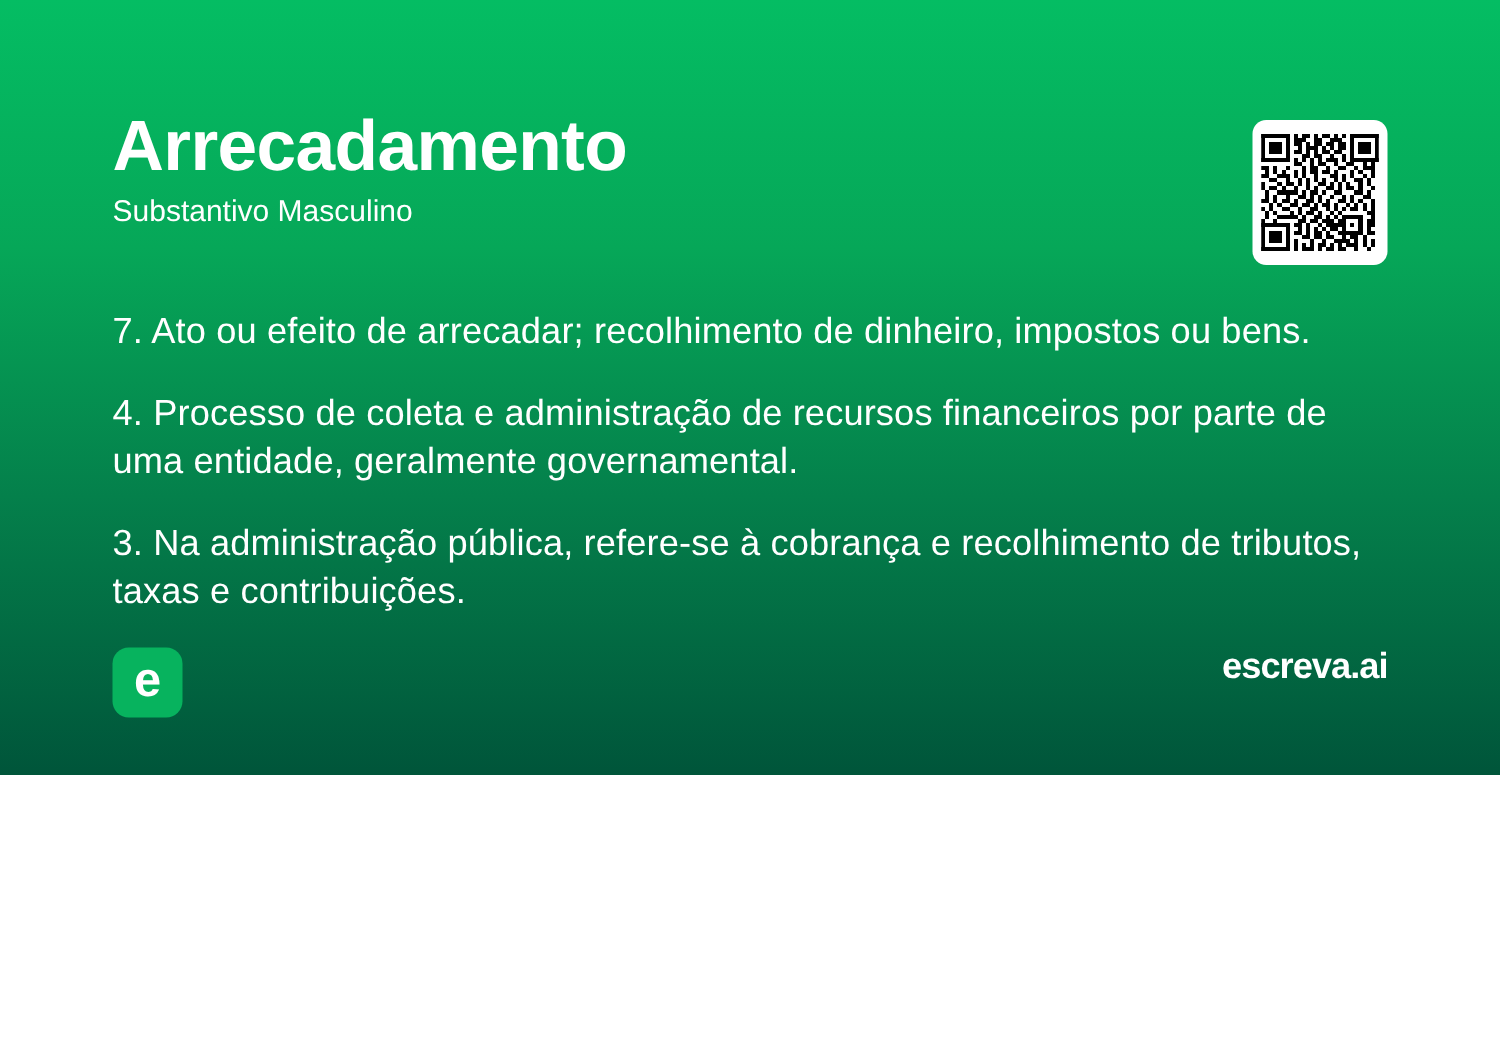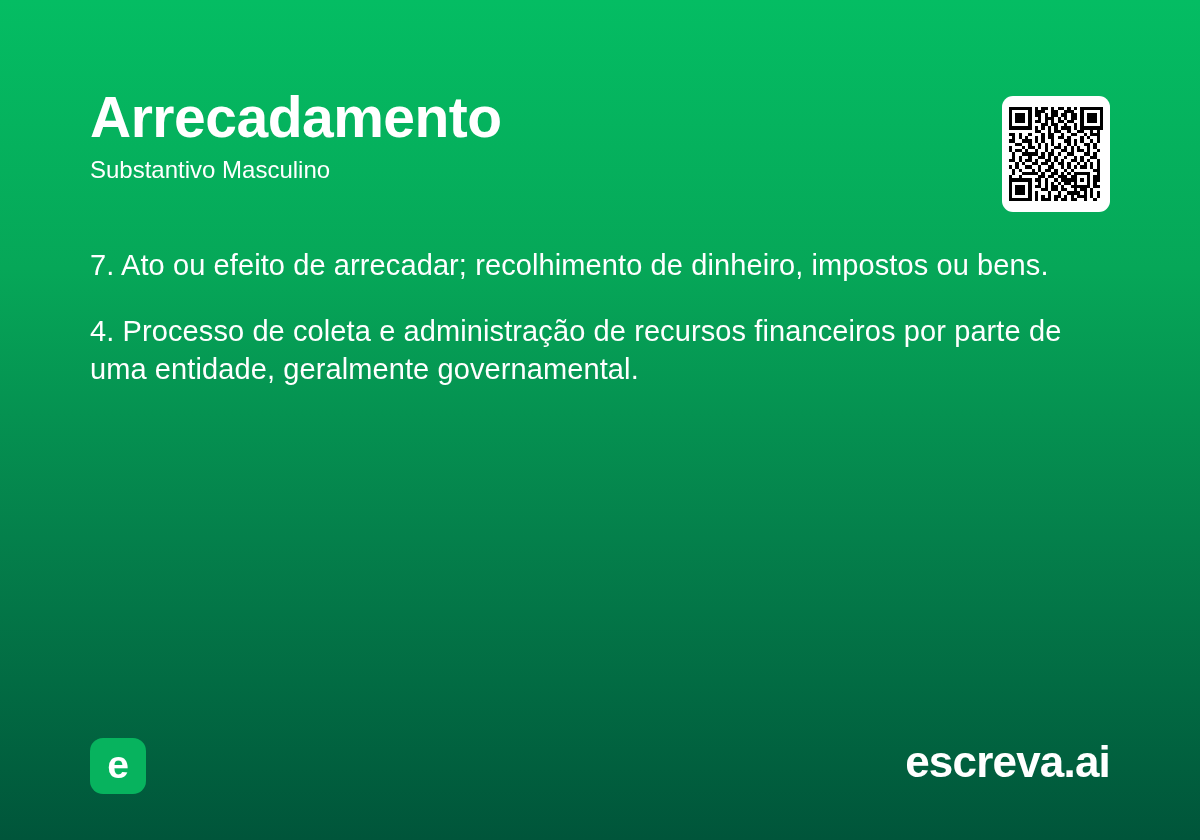--- a/index.html
+++ b/index.html
@@ -8,21 +8,21 @@
   }
   body {
     width: 1200px;
     height: 840px;
     overflow: hidden;
     font-family: "Liberation Sans", sans-serif;
   }
   #card {
     position: relative;
     width: 1200px;
-    height: 840px;
+    height: 620px;
     box-sizing: border-box;
     background: linear-gradient(180deg, #04BD63 0%, #06A758 32%, #04804B 64%, #00553A 100%);
     color: #ffffff;
     overflow: hidden;
   }
 
   
   #header-block {
     position: absolute;
     left: 90px;
@@ -107,21 +107,21 @@
     font-size: 39px;
     font-weight: bold;
     color: #ffffff;
     line-height: 1;
     margin-top: -3px;
   }
   #brand-name {
     position: absolute;
     right: 90px;
     top: 26px;
-    font-size: 44px;
+    font-size: 29px;
     font-weight: bold;
     letter-spacing: -0.8px;
     color: #ffffff;
     line-height: 1.2;
   }
 </style>
 </head>
 <body>
 
 <div id="card">
@@ -367,20 +367,21 @@
         <rect x="19" y="28" width="2" height="1"></rect>
           <rect x="23" y="28" width="1" height="1"></rect>
         <rect x="26" y="28" width="1" height="1"></rect>
       </g>
     </svg>
   </div>
 
   <div id="definitions">
     <p class="definition-item">7. Ato ou efeito de arrecadar; recolhimento de dinheiro, impostos ou bens.</p>
     <p class="definition-item">4. Processo de coleta e administração de recursos financeiros por parte de uma entidade, geralmente governamental.</p>
+    <p class="definition-item">3. Na administração pública, refere-se à cobrança e recolhimento de tributos, taxas e contribuições.</p>
   </div>
 
   <div id="footer">
     <div id="brand-logo">
       <span id="brand-logo-letter">e</span>
     </div>
     <div id="brand-name">escreva.ai</div>
   </div>
 
 </div>

